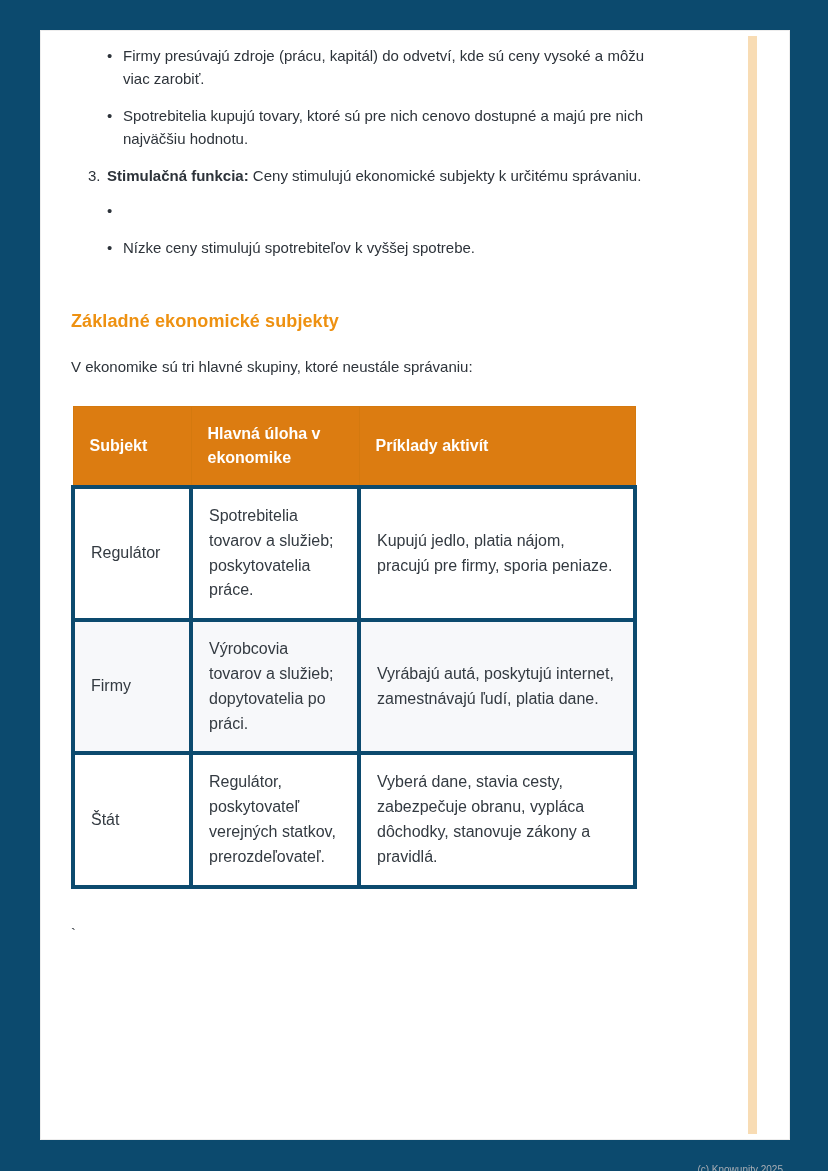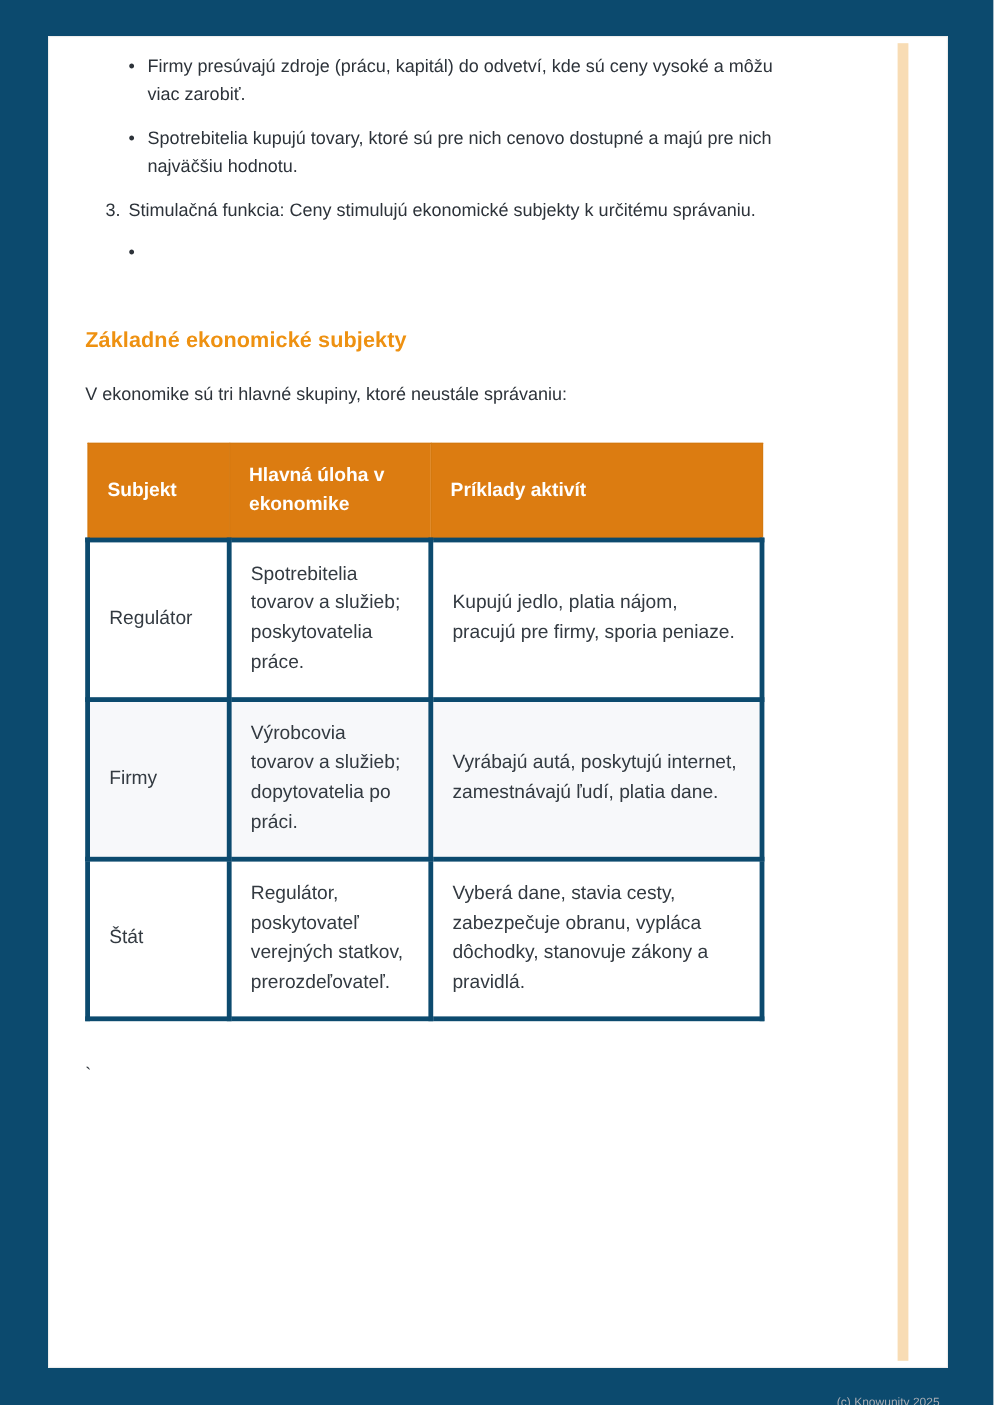--- a/index.html
+++ b/index.html
@@ -58,21 +58,21 @@
   .top-bullets { padding-left: 36px; }
   .top-bullets li span.txt { max-width: 534px; }
 
   .numbered {
     display: flex;
     margin-top: 7px;
     padding-left: 17px;
   }
   .numbered .num { width: 19px; flex: 0 0 19px; }
   .numbered .body { max-width: 550px; }
-  .numbered .body b { font-weight: normal; }
+  .numbered .body b { font-weight: bold; }
 
   .sub-bullets { margin-top: 12px; padding-left: 0px; }
   .sub-bullets li { margin-bottom: 14px; }
 
   h2.section-heading {
     margin-top: 33px;
     font-size: 18px;
     font-weight: bold;
     color: #ee9111;
     letter-spacing: 0.1px;
@@ -143,20 +143,24 @@
       </ul>
 
       <div class="numbered">
         <span class="num">3.</span>
         <div class="body">
           <span><b>Stimulačná funkcia:</b><span> Ceny stimulujú ekonomické subjekty k určitému správaniu.</span></span>
           <ul class="bullets sub-bullets">
             <li>
               <span class="marker"></span>
             </li>
+            <li>
+              <span class="marker"></span>
+              <span class="txt">Nízke ceny stimulujú spotrebiteľov k vyššej spotrebe.</span>
+            </li>
           </ul>
         </div>
       </div>
 
       <h2 class="section-heading">Základné ekonomické subjekty</h2>
 
       <p class="intro">V ekonomike sú tri hlavné skupiny, ktoré neustále správaniu:</p>
 
       <table class="eco-table">
         <colgroup>

